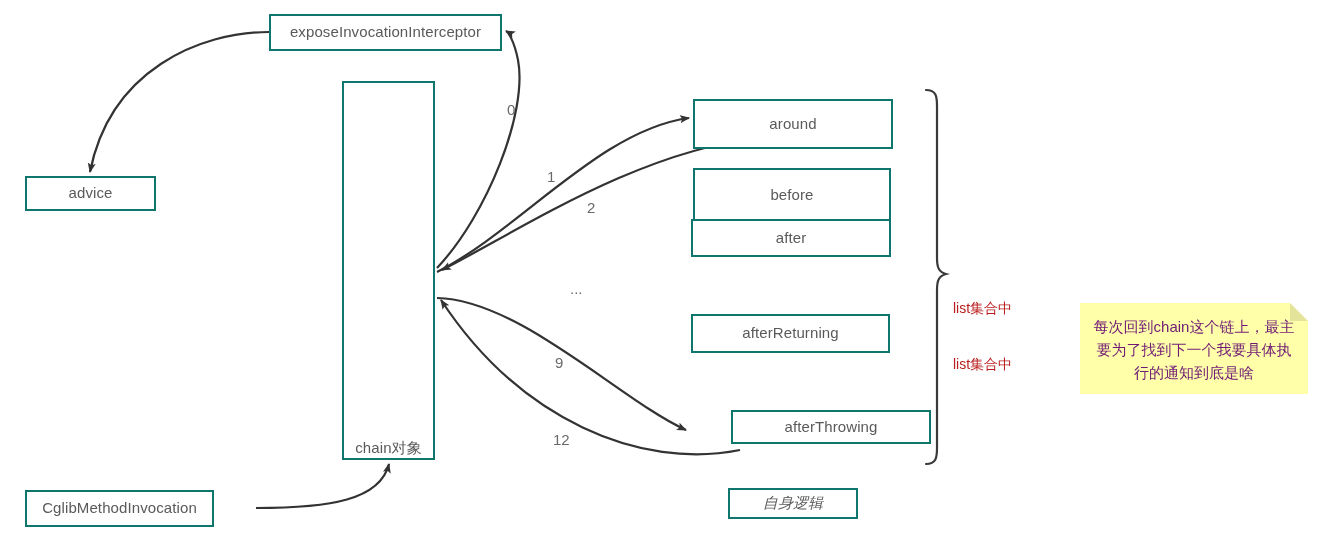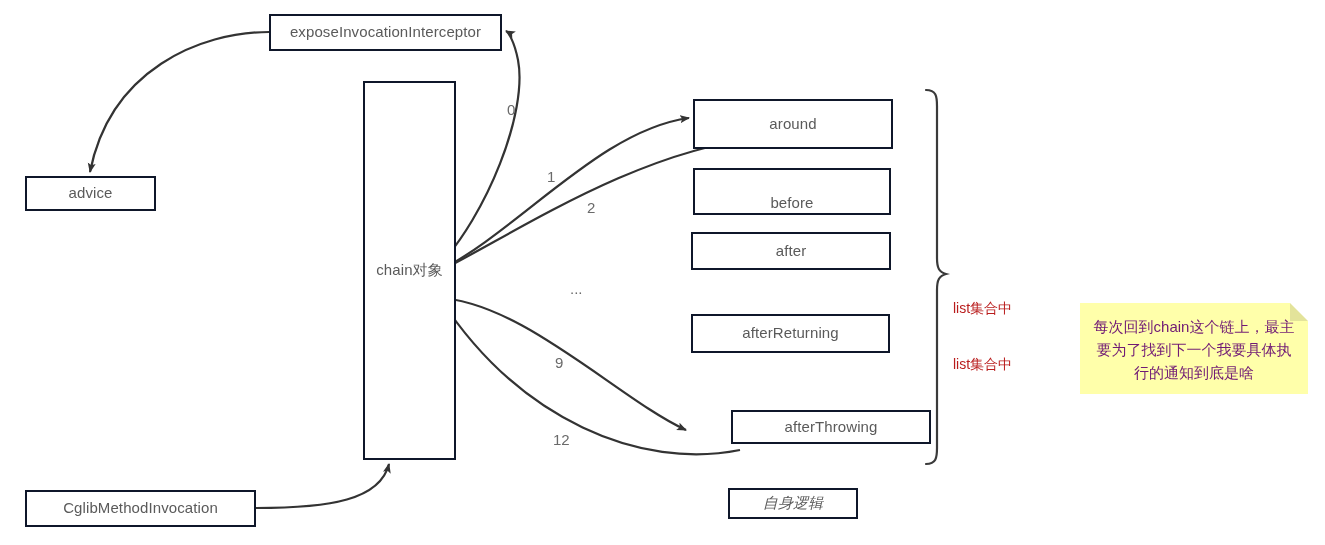--- a/index.html
+++ b/index.html
@@ -21,21 +21,21 @@
     position: absolute;
     left: 0;
     top: 0;
     width: 1325px;
     height: 545px;
     pointer-events: none;
   }
   .node {
     position: absolute;
     box-sizing: border-box;
-    border: 2px solid #0f172a;
+    border: 2px solid #0f766e;
     background: #ffffff;
     color: #5a5a5a;
     font-size: 15px;
     display: flex;
     align-items: center;
     justify-content: center;
     text-align: center;
     line-height: 1.25;
     letter-spacing: 0.1px;
   }
@@ -113,49 +113,49 @@
   </svg>
 
   <div class="node" style="left:269px; top:14px; width:233px; height:37px;">
     <span>exposeInvocationInterceptor</span>
   </div>
 
   <div class="node" style="left:25px; top:176px; width:131px; height:35px;">
     <span>advice</span>
   </div>
 
-  <div class="node node-tall" style="left:363px; top:81px; width:93px; height:379px;">
+  <div class="node node-tall" style="left:342px; top:81px; width:93px; height:379px;align-items:flex-end;">
     <span>chain对象</span>
   </div>
 
   <div class="node" style="left:693px; top:99px; width:200px; height:50px;">
     <span>around</span>
   </div>
 
-  <div class="node" style="left:693px; top:168px; width:198px; height:47px;align-items:flex-end;">
+  <div class="node" style="left:693px; top:168px; width:198px; height:54px;">
     <span>before</span>
   </div>
 
-  <div class="node" style="left:691px; top:232px; width:200px; height:38px;">
+  <div class="node" style="left:691px; top:219px; width:200px; height:38px;">
     <span>after</span>
   </div>
 
   <div class="node" style="left:691px; top:314px; width:199px; height:39px;justify-content:center;">
     <span>afterReturning</span>
   </div>
 
   <div class="node" style="left:690px; top:410px; width:200px; height:34px;margin-left:41px;">
     <span>afterThrowing</span>
   </div>
 
   <div class="node" style="left:728px; top:488px; width:130px; height:31px;font-style:italic;">
     <span>自身逻辑</span>
   </div>
 
-  <div class="node" style="left:25px; top:490px; width:231px; height:37px;">
+  <div class="node" style="left:25px; top:490px; width:189px; height:37px;">
     <span>CglibMethodInvocation</span>
   </div>
 
   <div class="edge-label" style="left:507px; top:102px;">0</div>
   <div class="edge-label" style="left:547px; top:169px;">1</div>
   <div class="edge-label" style="left:587px; top:200px;">2</div>
   <div class="edge-label" style="left:570px; top:281px;">...</div>
   <div class="edge-label" style="left:555px; top:355px;">9</div>
   <div class="edge-label" style="left:553px; top:432px;">12</div>
 

